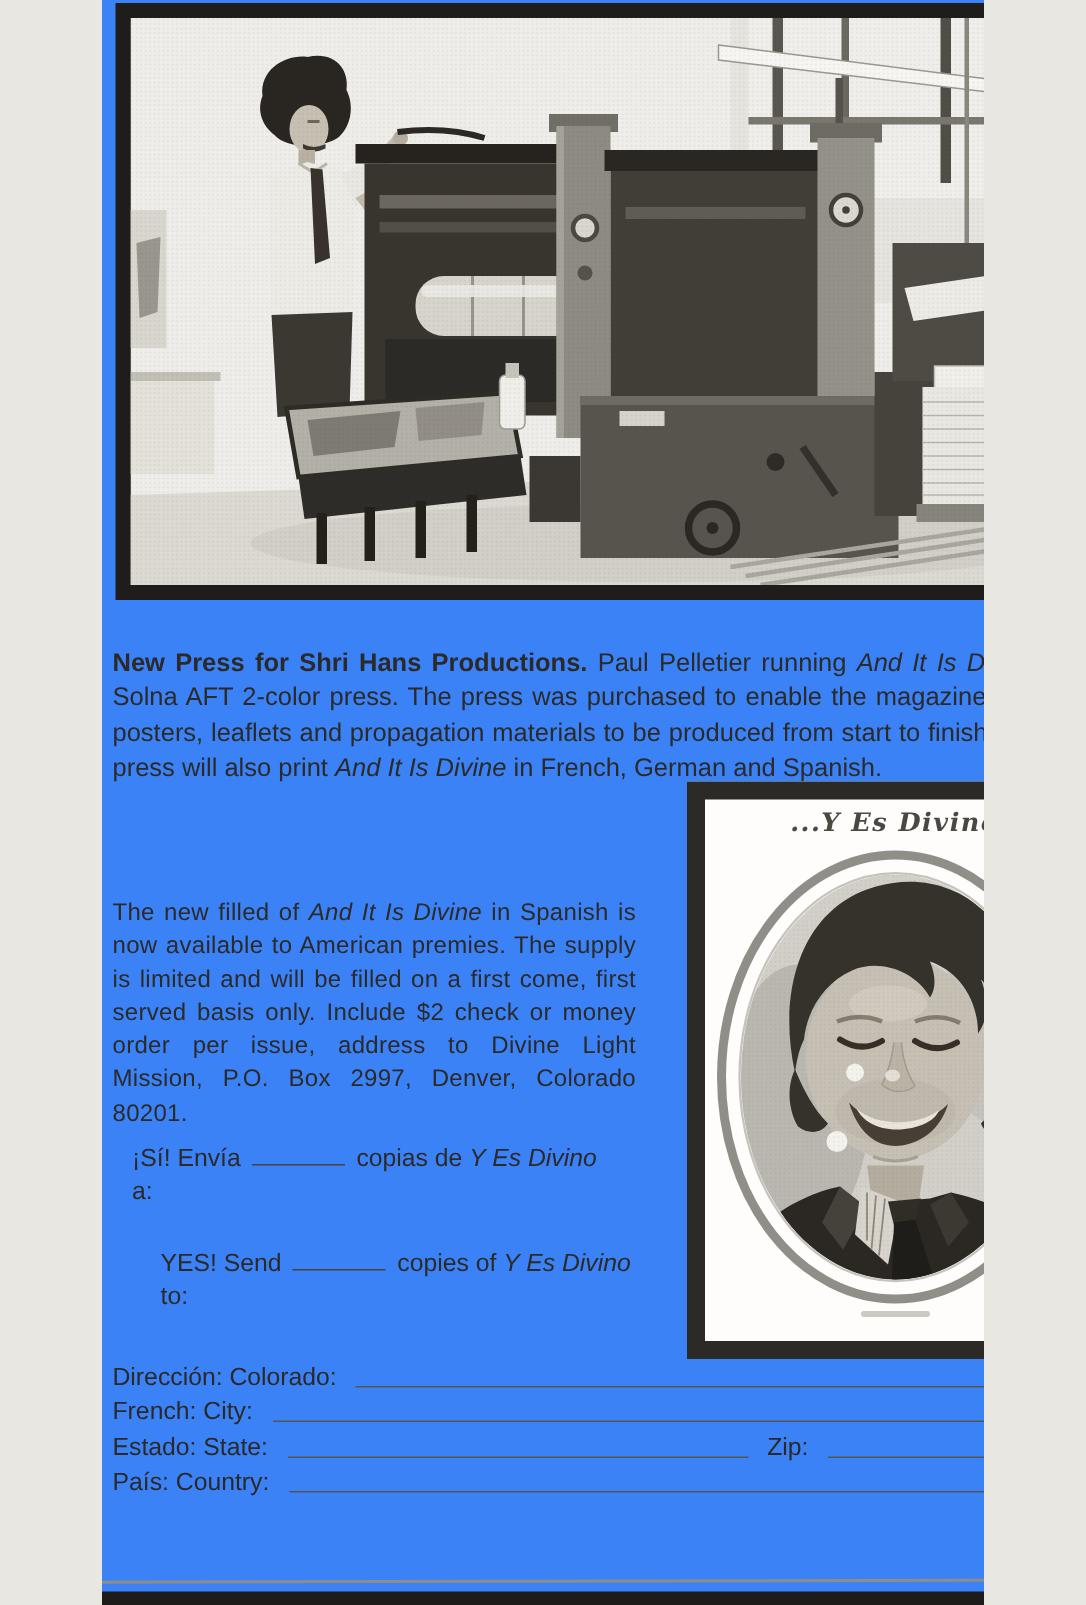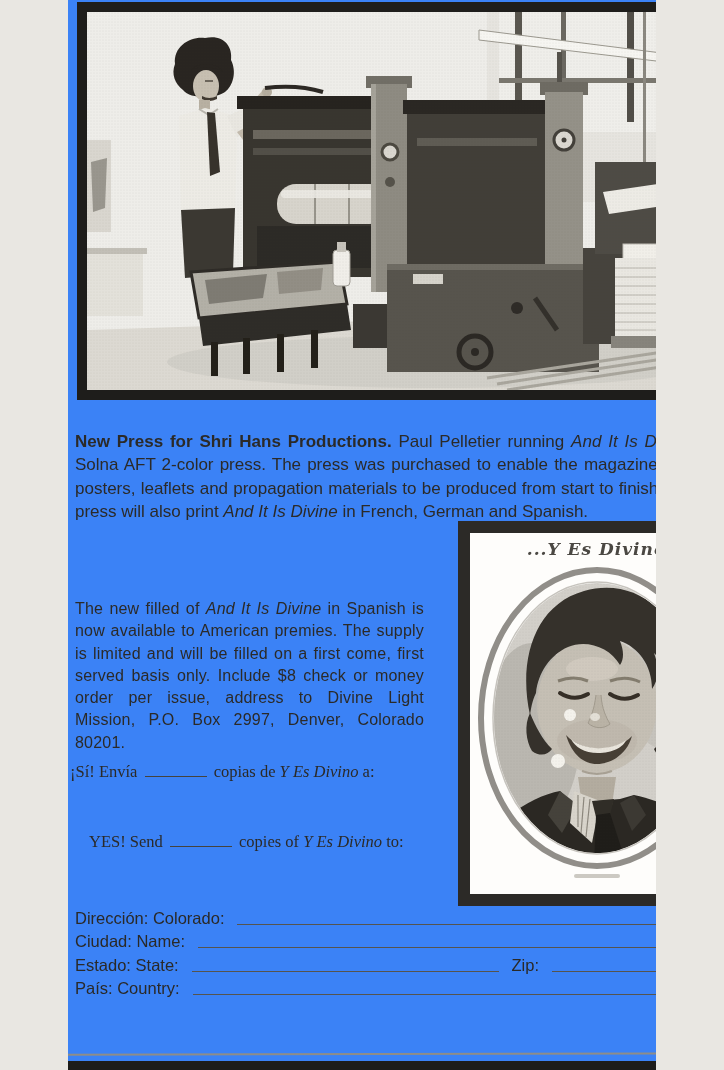--- a/index.html
+++ b/index.html
@@ -18,21 +18,21 @@
   .caption{
     position:absolute;left:7px;top:413px;width:711px;
     font-size:17px;line-height:23.4px;text-align:justify;
   }
   
   .intro{
     position:absolute;left:7px;top:582px;width:349px;
     font-size:16px;line-height:22.3px;text-align:justify;letter-spacing:.2px;
   }
   
-  .coupon{position:absolute;left:2px;width:318px;font-size:16.5px;line-height:22.5px;font-family:Liberation Serif, serif;}
+  .coupon{position:absolute;left:20px;width:318px;font-size:16.5px;line-height:22.5px;}
   .coupon-es{top:744px;}
   .coupon-en{top:814px;margin-left:19px;}
   .bseg{font-weight:bold;}
   .iseg{font-style:italic;}
   .blank{
     display:inline-block;width:62px;height:.8em;
     border-bottom:1.8px solid #45433d;margin:0 3px;
   }
   
   .portrait-frame{
@@ -196,21 +196,21 @@
           <path d="M 400,366 L 636,331"></path>
         </g>
 
         <rect width="684" height="378" fill="url(#ht)"></rect>
       </g>
     </svg>
   </div>
 
   <p class="caption"><span class="bseg">New Press for Shri Hans Productions. </span><span>Paul Pelletier running </span><span class="iseg">And It Is Divine</span><span> on the new Solna AFT 2-color press. The press was purchased to enable the magazine as well as other posters, leaflets and propagation materials to be produced from start to finish by premies. The press will also print </span><span class="iseg">And It Is Divine</span><span> in French, German and Spanish.</span></p>
 
-  <p class="intro"><span>The new filled of </span><span class="iseg">And It Is Divine</span><span> in Spanish is now available to American premies. The supply is limited and will be filled on a first come, first served basis only. Include $8 check or money order per issue, address to Divine Light Mission, P.O. Box 2997, Denver, Colorado 80201.</span></p>
+  <p class="intro"><span>The new filled of </span><span class="iseg">And It Is Divine</span><span> in Spanish is now available to American premies. The supply is limited and will be filled on a first come, first served basis only. Include $2 check or money order per issue, address to Divine Light Mission, P.O. Box 2997, Denver, Colorado 80201.</span></p>
 
   <p class="coupon coupon-es"><span>¡Sí! Envía </span><span class="blank"></span><span> copias de </span><span class="iseg">Y Es Divino</span><span> a:</span></p>
   <p class="coupon coupon-en"><span>YES! Send </span><span class="blank"></span><span> copies of </span><span class="iseg">Y Es Divino</span><span> to:</span></p>
 
   <div class="portrait-frame">
     <div class="portrait-title">...Y Es Divino</div>
     <svg viewBox="0 0 246 306">
       <defs>
         <clipPath id="oval">
             <ellipse cx="123" cy="153" rx="103" ry="135"></ellipse>
@@ -262,21 +262,21 @@
     </svg>
     <div class="credit-smudge"></div>
   </div>
 
   <div class="order-form">
     <div class="form-row">
       <span class="form-label">Dirección: Colorado:</span>
       <span class="fill-line"></span>
     </div>
     <div class="form-row">
-      <span class="form-label">Ciudad: Name:</span>
+      <span class="form-label">French: City:</span>
       <span class="fill-line"></span>
     </div>
     <div class="form-row">
       <span class="form-label">Estado: State:</span>
       <span class="fill-line"></span>
       <span class="form-label zip-label">Zip:</span>
       <span class="fill-line zip-line"></span>
     </div>
     <div class="form-row">
       <span class="form-label">País: Country:</span>

